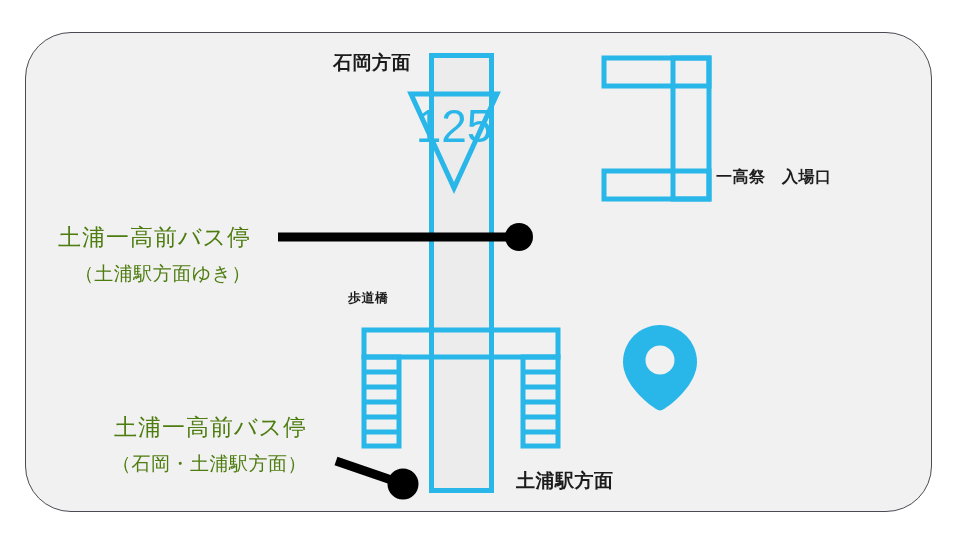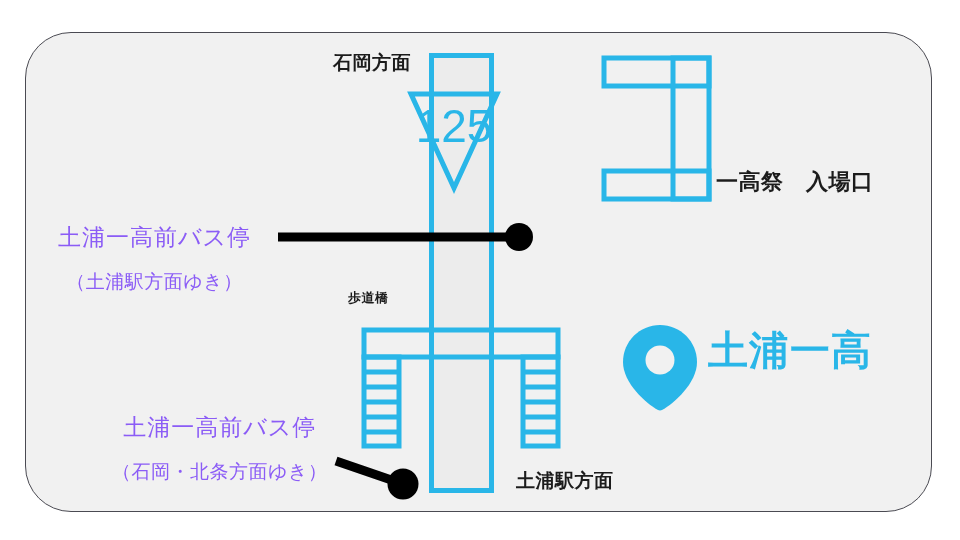--- a/index.html
+++ b/index.html
@@ -62,46 +62,46 @@
   }
   #lbl-tsuchiura-eki {
     left: 516px;
     top: 468px;
     font-size: 19px;
     letter-spacing: 0.5px;
   }
   #lbl-ikkousai {
     left: 716px;
     top: 167px;
-    font-size: 22px;
+    font-size: 16px;
     letter-spacing: 0.5px;
   }
   #lbl-school {
     left: 708px;
     top: 350px;
     font-size: 40px;
     letter-spacing: 1px;
     transform: translateY(-50%);
   }
   .busstop-block {
     position: absolute;
-    text-align: center;
-    color: #8b5cf6;
+    text-align: right;
+    color: #4d7c0f;
     white-space: nowrap;
   }
   .busstop-block .line1 {
     font-size: 23px;
     letter-spacing: 1px;
     display: block;
   }
   .busstop-block .line2 {
     font-size: 19px;
     letter-spacing: 0.5px;
     display: block;
-    margin-top: 16px;
+    margin-top: 8px;
   }
   #busstop-north {
     left: 58px;
     top: 222px;
   }
   #busstop-south {
     left: 112px;
     top: 412px;
   }
 </style>
@@ -191,25 +191,24 @@
   </svg>
 
   <div class="lbl" id="lbl-ishioka">石岡方面</div>
 
   <div class="lbl" id="lbl-hodokyo">歩道橋</div>
 
   <div class="lbl" id="lbl-tsuchiura-eki">土浦駅方面</div>
 
   <div class="lbl" id="lbl-ikkousai">一高祭　入場口</div>
 
-  <div class="lbl lbl-cyan" id="lbl-school">土浦一高</div>
 
   <div class="busstop-block" id="busstop-north">
     <span class="line1">土浦一高前バス停</span>
     <span class="line2">（土浦駅方面ゆき）</span>
   </div>
 
   <div class="busstop-block" id="busstop-south">
     <span class="line1">土浦一高前バス停</span>
-    <span class="line2">（石岡・北条方面ゆき）</span>
+    <span class="line2">（石岡・土浦駅方面）</span>
   </div>
 
 </div>
 
 </body></html>

